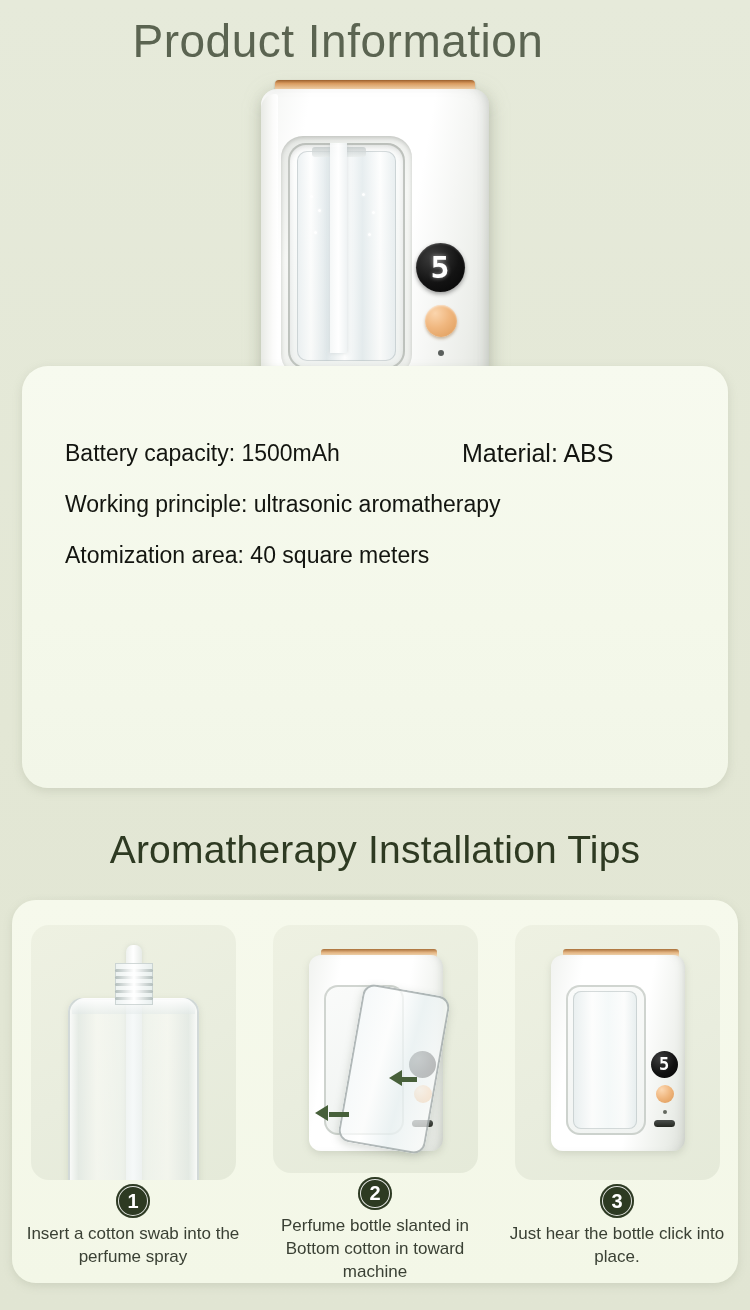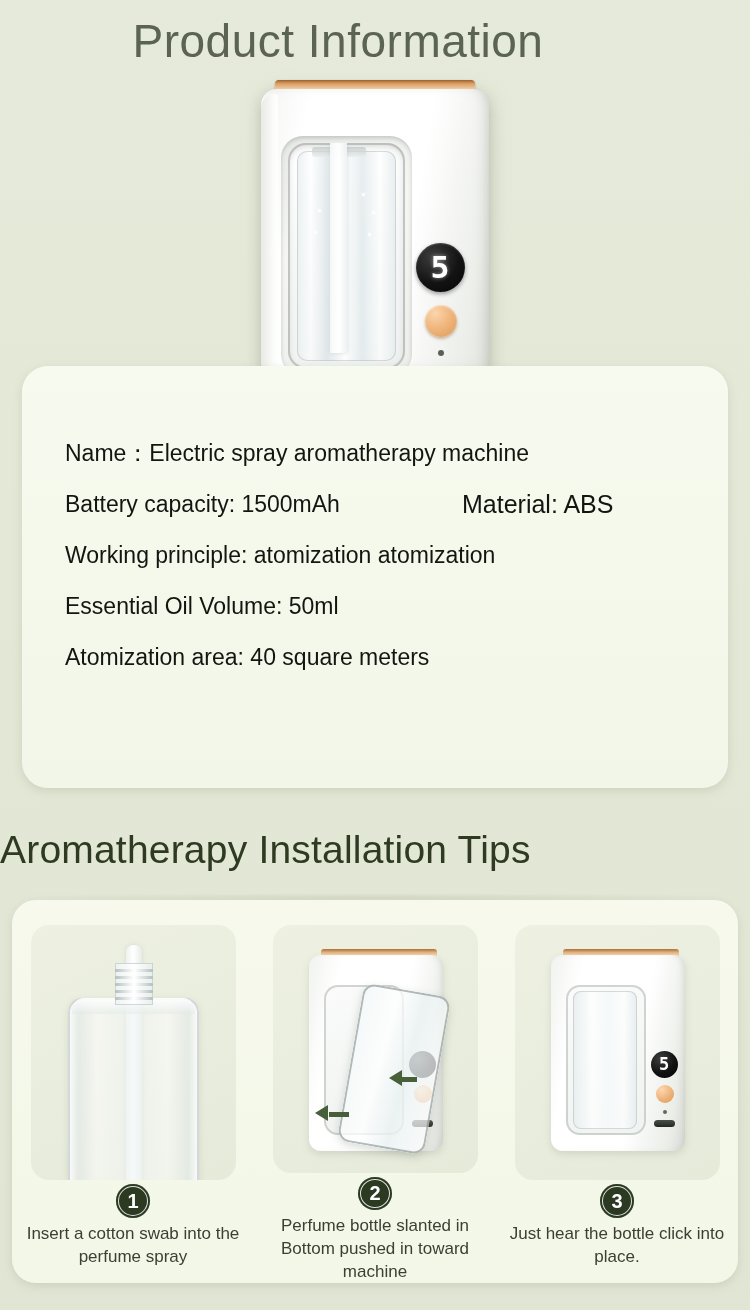--- a/index.html
+++ b/index.html
@@ -31,20 +31,21 @@
     font-weight: 400;
     color: #5b6451;
     letter-spacing: 0.5px;
   }
 
   .section-title {
     position: absolute;
     top: 828px;
     left: 0;
     width: 750px;
+    text-align: center;
     font-size: 39px;
     font-weight: 400;
     color: #2e3a22;
     letter-spacing: 0.2px;
   }
 
   
   .hero {
     position: absolute;
     top: 80px;
@@ -407,37 +408,31 @@
       <span class="seg-digit">5</span>
     </div>
     <div class="dev-button"></div>
     <div class="dev-led"></div>
     <div class="dev-usb"></div>
   </div>
 
   <div class="spec-panel">
     <div class="spec-rows">
 
-      <div class="spec-row">
-        <span class="spec-left">Name：Electric spray aromatherapy machine</span>
-      </div>
 
       <div class="spec-row">
         <span class="spec-left">Battery capacity: 1500mAh</span>
         <span class="spec-right">Material: ABS</span>
       </div>
 
 
       <div class="spec-row">
-        <span class="spec-left">Working principle: atomization atomization</span>
+        <span class="spec-left">Working principle: ultrasonic aromatherapy</span>
       </div>
 
-      <div class="spec-row">
-        <span class="spec-left">Essential Oil Volume: 50ml</span>
-      </div>
 
       <div class="spec-row">
         <span class="spec-left">Atomization area: 40 square meters</span>
       </div>
 
 
     </div>
   </div>
 
   <div class="section-title">Aromatherapy Installation Tips</div>
@@ -473,21 +468,21 @@
             <div class="mini-usb"></div>
             <div class="tilt-bottle"></div>
 
             <div class="arrow-tail" style="left:96px; top:128px; width:16px;"></div>
             <div class="arrow" style="left:84px; top:121px;"></div>
             <div class="arrow-tail" style="left:24px; top:163px; width:20px;"></div>
             <div class="arrow" style="left:10px; top:156px;"></div>
           </div>
         </div>
         <div class="step-num">2</div>
-        <div class="step-caption">Perfume bottle slanted in Bottom pushed in toward machine</div>
+        <div class="step-caption">Perfume bottle slanted in Bottom cotton in toward machine</div>
       </div>
 
       <div class="step">
         <div class="step-card">
           <div class="mini-dev">
             <div class="mini-gold"></div>
             <div class="mini-body"></div>
             <div class="mini-win">
               <div class="mini-bottle"></div>
             </div>

